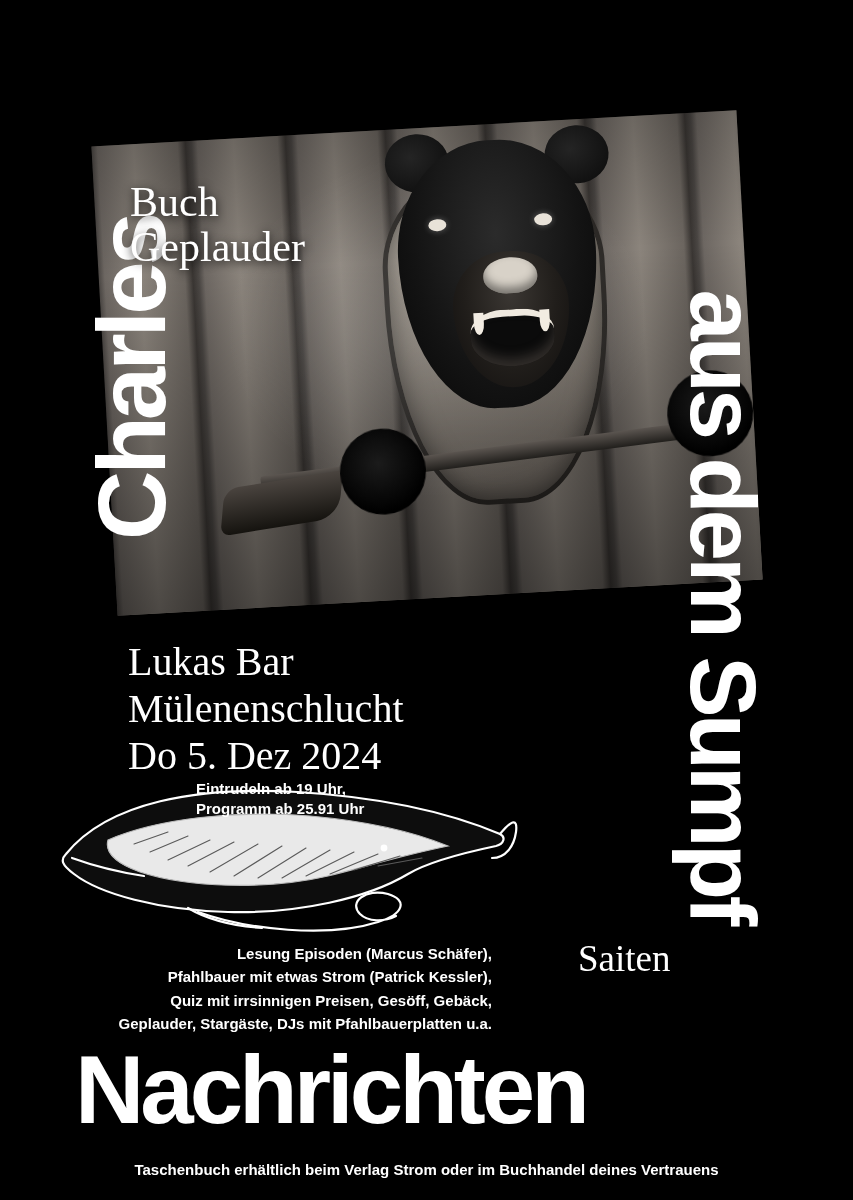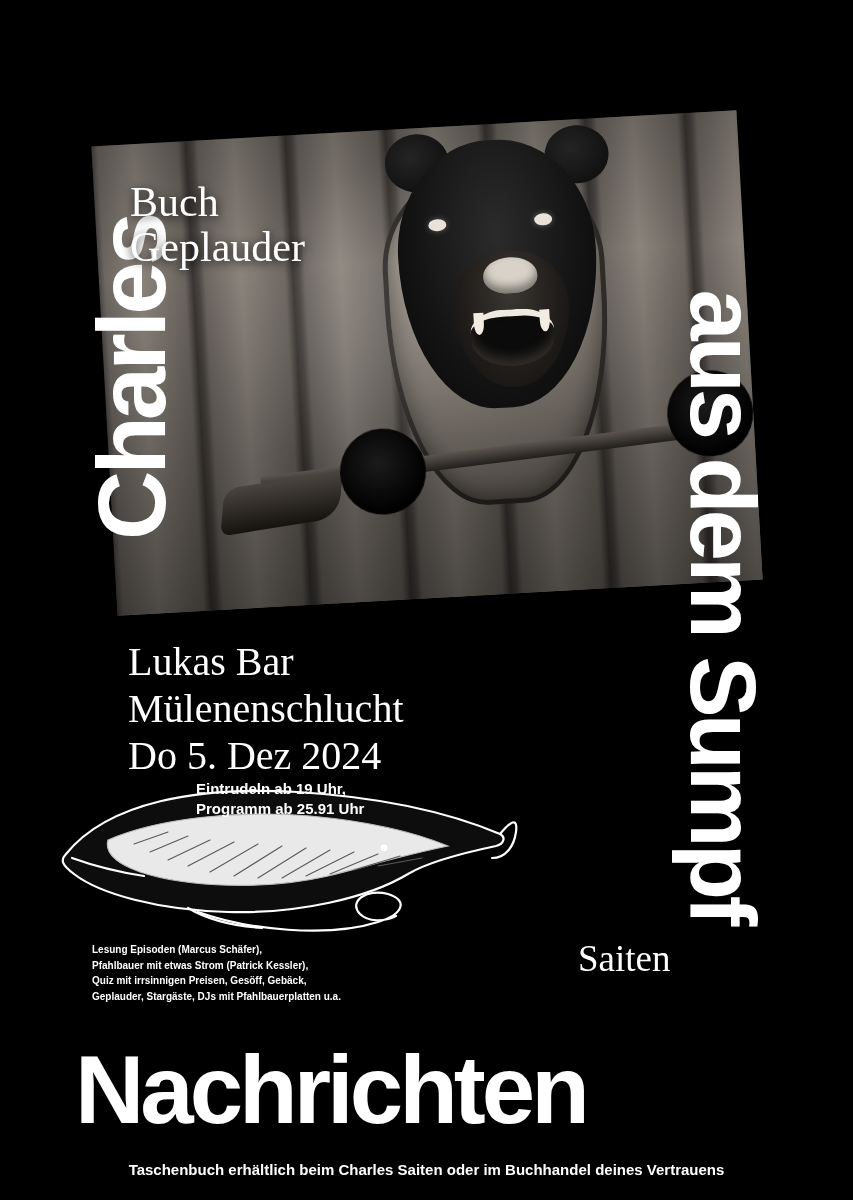--- a/index.html
+++ b/index.html
@@ -281,25 +281,25 @@
     z-index: 5;
   }
 
   
   #program {
     position: absolute;
     left: 92px;
     top: 942px;
     z-index: 7;
     width: 400px;
-    text-align: left;
+    text-align: right;
     color: #ffffff;
     font-family: "Liberation Sans", sans-serif;
     font-weight: bold;
-    font-size: 10px;
+    font-size: 15px;
     line-height: 1.55;
   }
 
   #publisher {
     position: absolute;
     left: 578px;
     top: 938px;
     z-index: 7;
     color: #ffffff;
     font-family: "Liberation Serif", serif;
@@ -399,15 +399,15 @@
     <div>Lesung Episoden (Marcus Schäfer),</div>
     <div>Pfahlbauer mit etwas Strom (Patrick Kessler),</div>
     <div>Quiz mit irrsinnigen Preisen, Gesöff, Gebäck,</div>
     <div>Geplauder, Stargäste, DJs mit Pfahlbauerplatten u.a.</div>
   </div>
 
   <div id="publisher">
     <div>Saiten</div>
   </div>
 
-  <div id="footnote">Taschenbuch erhältlich beim Charles Saiten oder im Buchhandel deines Vertrauens</div>
+  <div id="footnote">Taschenbuch erhältlich beim Verlag Strom oder im Buchhandel deines Vertrauens</div>
 
 </div>
 
 </body></html>

